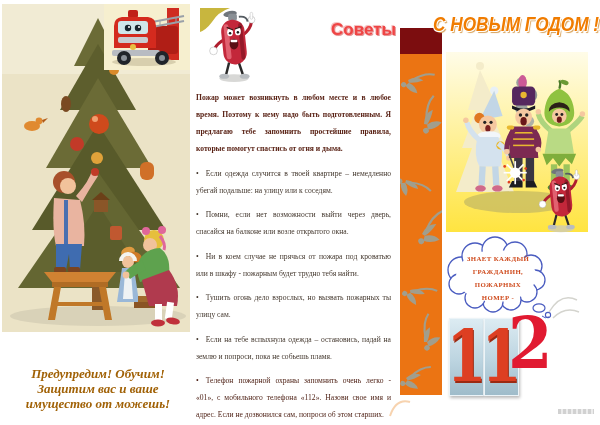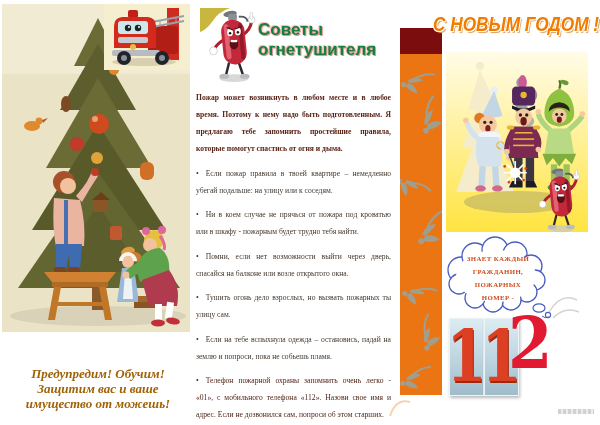--- a/index.html
+++ b/index.html
@@ -6,23 +6,23 @@
   .page{position:relative;width:600px;height:425px;background:#ffffff;overflow:hidden;
         font-family:"Liberation Serif",serif;}
   
   .tree-art{position:absolute;left:2px;top:4px;width:188px;height:328px;}
   .truck-box{position:absolute;left:104px;top:4px;width:86px;height:66px;}
   .slogan{position:absolute;left:4px;top:366px;width:188px;text-align:center;
           color:#a16207;font-style:italic;font-weight:bold;font-size:13px;line-height:15px;}
   
   .ext-box{position:absolute;left:200px;top:8px;width:66px;height:76px;background:#ffffff;}
   .blob{position:absolute;left:0;top:0;width:100%;height:100%;}
-  .mid-title{position:absolute;left:258px;top:20px;width:138px;margin:0;text-align:left;
+  .mid-title{position:absolute;left:258px;top:20px;width:138px;margin:0;text-align:right;
              font-family:"Liberation Sans",sans-serif;font-size:17px;line-height:20px;
-             font-weight:bold;color:#15803d;
+             font-weight:bold;color:#ef4444;
              text-shadow:0 0 2px #f0a8a8,1px 1px 0 #e09090,-1px -1px 0 #f6c8c8;}
   .body-col{position:absolute;left:196px;top:80px;width:195px;color:#42362c;
             font-size:7.6px;line-height:17px;text-align:justify;margin-top:9px;}
   .body-col p{margin:0 0 7.5px 0;}
   .intro{font-weight:bold;color:#5a2316;}
   .b-last{font-weight:normal;color:#4a1c10;}
   .bchar{padding-right:7px;}
   
   .orange-strip{position:absolute;left:400px;top:28px;width:42px;height:367px;}
   .ny-title{position:absolute;left:433px;top:12px;width:200px;margin:0;white-space:nowrap;
@@ -196,28 +196,27 @@
           <ellipse cx="31" cy="37" rx="4.5" ry="5.5" fill="#5a0f14"></ellipse>
           <rect x="27.5" y="32.5" width="7" height="2.6" rx="1.2" fill="#ffffff"></rect>
         </symbol>
       </defs>
       <use href="#ext" x="3" y="0" width="60" height="76"></use>
     </svg>
   </div>
 
   <h1 class="mid-title">
     <span>Советы</span><br>
-    <span>огнетушителя</span>
   </h1>
 
   <div class="body-col">
     <p class="intro">Пожар может возникнуть в любом месте и в любое время. Поэтому к нему надо быть подготовленным. Я предлагаю тебе запомнить простейшие правила, которые помогут спастись от огня и дыма.</p>
-    <p><span class="bchar">•</span><span>Если пожар правила в твоей квартире – немедленно убегай подальше: на улицу или к соседям.</span></p>
+    <p><span class="bchar">•</span><span>Если одежда случится в твоей квартире – немедленно убегай подальше: на улицу или к соседям.</span></p>
+    <p><span class="bchar">•</span><span>Помни, если нет возможности выйти через дверь, спасайся на балконе или возле открытого окна.</span></p>
     <p><span class="bchar">•</span><span>Ни в коем случае не прячься от пожара под кроватью или в шкафу - пожарным будет трудно тебя найти.</span></p>
-    <p><span class="bchar">•</span><span>Помни, если нет возможности выйти через дверь, спасайся на балконе или возле открытого окна.</span></p>
     <p><span class="bchar">•</span><span>Тушить огонь дело взрослых, но вызвать пожарных ты улицу сам.</span></p>
     <p><span class="bchar">•</span><span>Если на тебе вспыхнула одежда – остановись, падай на землю и попроси, пока не собьешь пламя.</span></p>
     <p class="b-last"><span class="bchar">•</span><span>Телефон пожарной охраны запомнить очень легко - «01», с мобильного телефона «112». Назови свое имя и адрес. Если не дозвонился сам, попроси об этом старших.</span></p>
   </div>
 
   <svg class="orange-strip" viewBox="0 0 42 367">
     <defs>
       <g id="orn">
         <path d="M0 0 Q6 -8 14 -6 Q8 0 2 2 Z" fill="#99a39b"></path>
         <path d="M2 2 Q10 2 14 8 Q6 10 0 6 Z" fill="#99a39b"></path>

